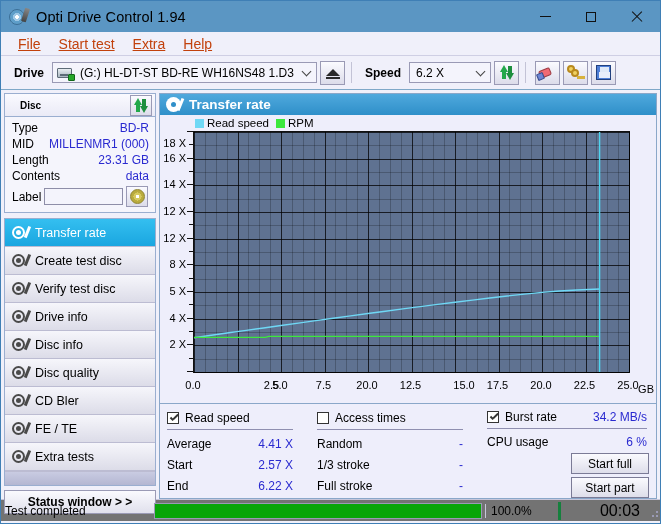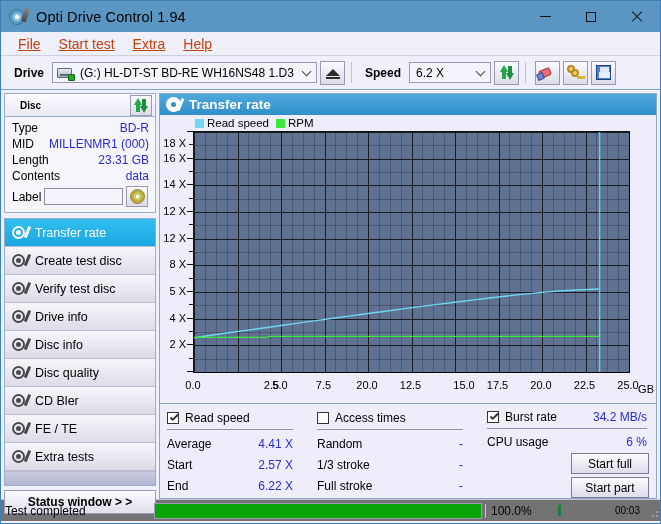--- a/index.html
+++ b/index.html
@@ -190,21 +190,21 @@
          display:flex; align-items:center; justify-content:center; }
 
   
   .statusbar { height:22px; background:#737373; display:flex; align-items:center;
                border-top:1px solid #c6c6da; }
   .sb-text { width:150px; padding-left:4px; font-size:12px; }
   .sb-progout { flex:1; height:16px; margin:0 3px; border:1px solid #9a9ab5; background:#fff;
                 position:relative; overflow:hidden;}
   .sb-prog { height:100%; background:#08a508; }
   .sb-pct { width:73px; font-size:12px; padding-left:5px; border-left:1px solid #c6c6da;}
-  .sb-time { width:88px; font-size:10px; text-align:right; padding-right:6px;
+  .sb-time { width:88px; font-size:16px; text-align:right; padding-right:6px;
              border-left:3px solid #15803d;}
   .sb-grip { width:14px; height:16px; position:relative; }
   .sb-grip i { position:absolute; width:2px; height:2px; background:#9a9ab5; }
 </style>
 </head>
 <body>
 
 <div class="app">
 
   <div class="titlebar">

